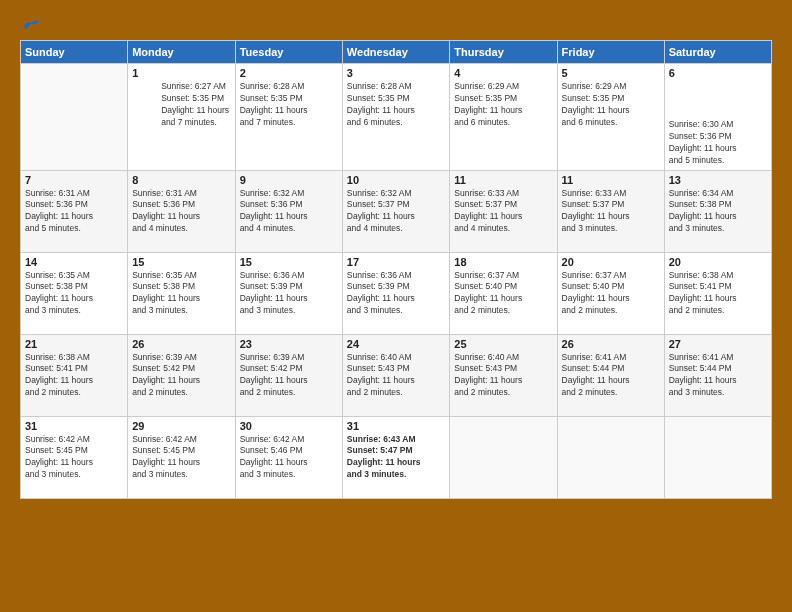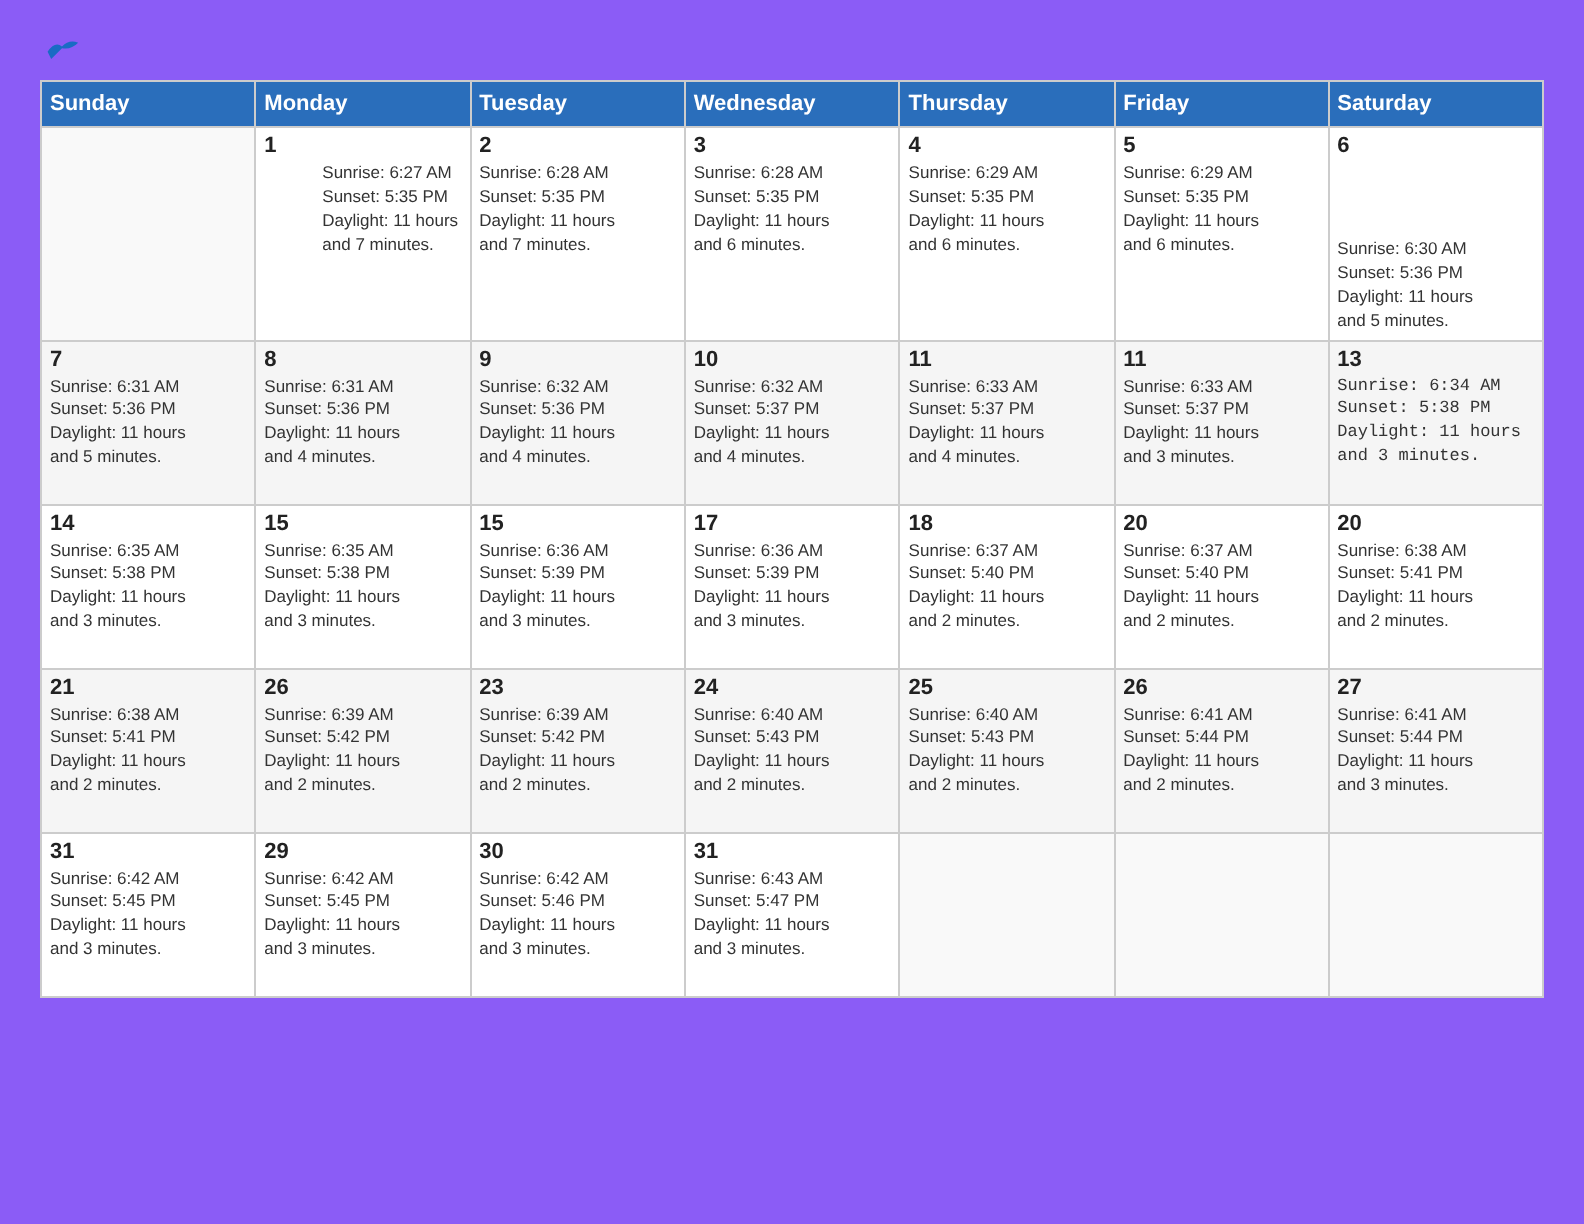--- a/index.html
+++ b/index.html
@@ -7,21 +7,21 @@
       font-family: Arial, sans-serif;
       background: #fff;
       width: 792px;
       height: 612px;
       overflow: hidden;
     }
     .page {
       width: 792px;
       height: 612px;
       padding: 18px 20px 10px 20px;
-      background: #8b5cf6;
+      background: #a16207;
     }
     .header {
       display: flex;
       justify-content: space-between;
       align-items: flex-start;
       margin-bottom: 8px;
     }
     .logo {
       display: flex;
       flex-direction: column;
@@ -215,21 +215,21 @@
           </td>
           <td>
             <span class="day-number">11</span>
             <div class="day-info" style="white-space: pre-line;">Sunrise: 6:33 AM
 Sunset: 5:37 PM
 Daylight: 11 hours
 and 3 minutes.</div>
           </td>
           <td>
             <span class="day-number">13</span>
-            <div class="day-info" style="white-space: pre-line; font-family: Liberation Mono, monospace;">Sunrise: 6:34 AM
+            <div class="day-info" style="white-space: pre-line;">Sunrise: 6:34 AM
 Sunset: 5:38 PM
 Daylight: 11 hours
 and 3 minutes.</div>
           </td>
         </tr>
         <tr>
           <td>
             <span class="day-number">14</span>
             <div class="day-info" style="white-space: pre-line;">Sunrise: 6:35 AM
 Sunset: 5:38 PM
@@ -347,21 +347,21 @@
           </td>
           <td>
             <span class="day-number">30</span>
             <div class="day-info" style="white-space: pre-line;">Sunrise: 6:42 AM
 Sunset: 5:46 PM
 Daylight: 11 hours
 and 3 minutes.</div>
           </td>
           <td>
             <span class="day-number">31</span>
-            <div class="day-info" style="white-space: pre-line;">Sunrise: 6:43 AM
+            <div class="day-info" style="white-space: pre-line; font-weight: bold;">Sunrise: 6:43 AM
 Sunset: 5:47 PM
 Daylight: 11 hours
 and 3 minutes.</div>
           </td>
           <td class="empty-cell"></td>
           <td class="empty-cell"></td>
           <td class="empty-cell"></td>
         </tr>
       </tbody>
   </table>

